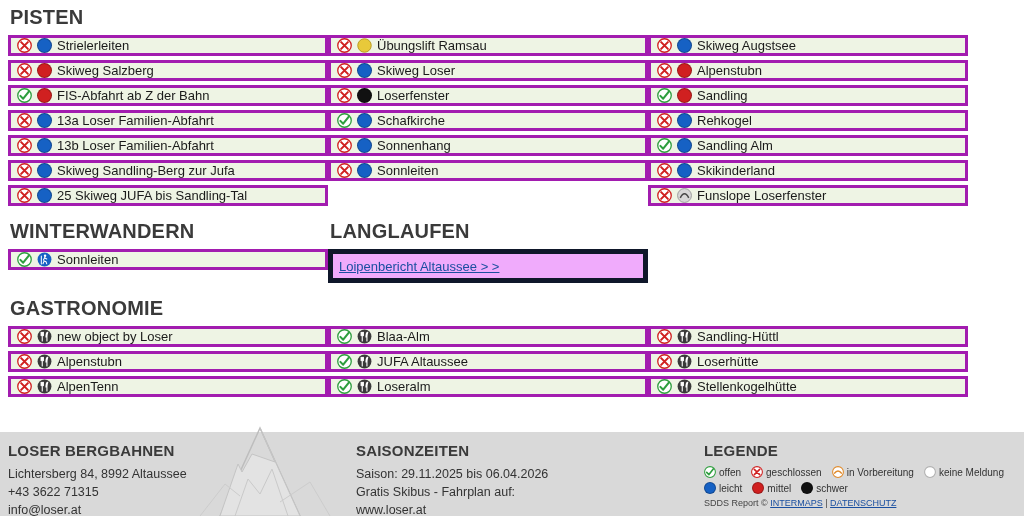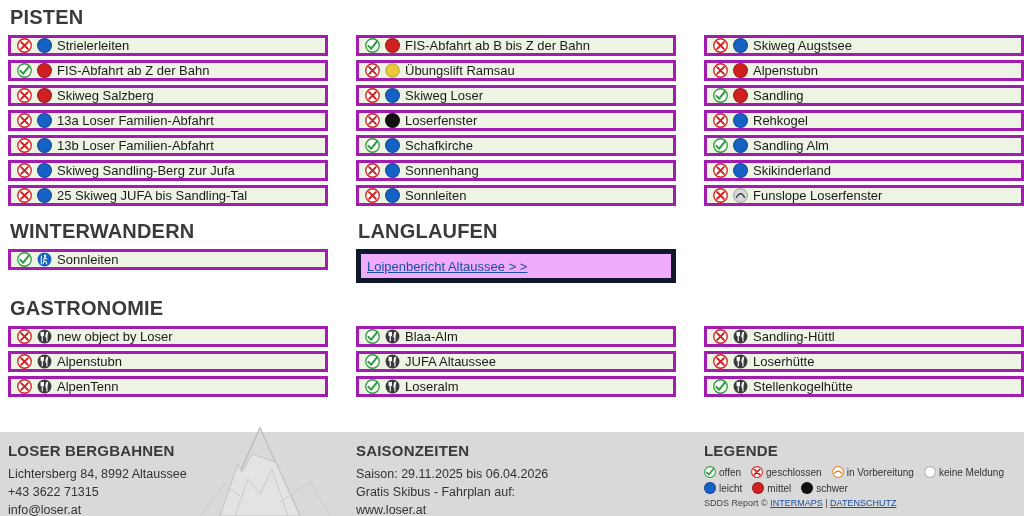--- a/index.html
+++ b/index.html
@@ -8,21 +8,21 @@
     background:#ffffff;
     font-family:"Liberation Sans", sans-serif;
     font-size:13px;
     color:#222;
     overflow:hidden;
     position:relative;
   }
   .page{position:relative;width:1024px;height:516px;}
 
   
-  .cols{display:flex;gap:28px;padding:0 8px;box-sizing:border-box;}
+  .cols{display:flex;padding:0 8px;box-sizing:border-box;}
   .col{width:320px;flex:0 0 320px;}
 
   h2.section{
     font-size:20px;
     font-weight:bold;
     color:#3a3a3a;
     margin:6px 0 6px 2px;
     letter-spacing:.2px;
     text-transform:uppercase;
     font-family:"Liberation Sans", sans-serif;
@@ -102,44 +102,44 @@
                 <circle cx="8" cy="8" r="7.2" fill="#ffffff" stroke="#d02020" stroke-width="1.4"></circle>
                 <path d="M4.4 4.4 L11.6 11.6 M11.6 4.4 L4.4 11.6" stroke="#d02020" stroke-width="2.2" stroke-linecap="round" fill="none"></path>
               </svg>
             </span>
             <span class="dot blue"></span>
             <span class="label">Strielerleiten</span>
           </li>
           <li class="row">
             <span class="ic">
               <svg width="15" height="15" viewBox="0 0 16 16">
+                <circle cx="8" cy="8" r="7.2" fill="#ffffff" stroke="#d02020" stroke-width="1.4"></circle>
+                <path d="M4.4 4.4 L11.6 11.6 M11.6 4.4 L4.4 11.6" stroke="#d02020" stroke-width="2.2" stroke-linecap="round" fill="none"></path>
+              </svg>
+            </span>
+            <span class="dot red"></span>
+            <span class="label">Skiweg Salzberg</span>
+          </li>
+          <li class="row">
+            <span class="ic">
+              <svg width="15" height="15" viewBox="0 0 16 16">
                 <circle cx="8" cy="8" r="7.2" fill="#ffffff" stroke="#2e9e3e" stroke-width="1.4"></circle>
                 <path d="M3.6 8.4 L6.6 11.4 L12.6 3.8" stroke="#2e9e3e" stroke-width="2.2" fill="none" stroke-linecap="round" stroke-linejoin="round"></path>
               </svg>
             </span>
             <span class="dot red"></span>
             <span class="label">FIS-Abfahrt ab Z der Bahn</span>
           </li>
           <li class="row">
             <span class="ic">
               <svg width="15" height="15" viewBox="0 0 16 16">
                 <circle cx="8" cy="8" r="7.2" fill="#ffffff" stroke="#d02020" stroke-width="1.4"></circle>
                 <path d="M4.4 4.4 L11.6 11.6 M11.6 4.4 L4.4 11.6" stroke="#d02020" stroke-width="2.2" stroke-linecap="round" fill="none"></path>
               </svg>
             </span>
-            <span class="dot red"></span>
-            <span class="label">Skiweg Salzberg</span>
-          </li>
-          <li class="row">
-            <span class="ic">
-              <svg width="15" height="15" viewBox="0 0 16 16">
-                <circle cx="8" cy="8" r="7.2" fill="#ffffff" stroke="#d02020" stroke-width="1.4"></circle>
-                <path d="M4.4 4.4 L11.6 11.6 M11.6 4.4 L4.4 11.6" stroke="#d02020" stroke-width="2.2" stroke-linecap="round" fill="none"></path>
-              </svg>
-            </span>
             <span class="dot blue"></span>
             <span class="label">13a Loser Familien-Abfahrt</span>
           </li>
           <li class="row">
             <span class="ic">
               <svg width="15" height="15" viewBox="0 0 16 16">
                 <circle cx="8" cy="8" r="7.2" fill="#ffffff" stroke="#d02020" stroke-width="1.4"></circle>
                 <path d="M4.4 4.4 L11.6 11.6 M11.6 4.4 L4.4 11.6" stroke="#d02020" stroke-width="2.2" stroke-linecap="round" fill="none"></path>
               </svg>
             </span>
@@ -164,30 +164,20 @@
               </svg>
             </span>
             <span class="dot blue"></span>
             <span class="label">25 Skiweg JUFA bis Sandling-Tal</span>
           </li>
         </ul>
     </div>
     <div class="col">
       <h2 class="section" style="visibility:hidden">&nbsp;</h2>
       <ul class="rows" id="pisten-col2">
-          <li class="row">
-            <span class="ic">
-              <svg width="15" height="15" viewBox="0 0 16 16">
-                <circle cx="8" cy="8" r="7.2" fill="#ffffff" stroke="#2e9e3e" stroke-width="1.4"></circle>
-                <path d="M3.6 8.4 L6.6 11.4 L12.6 3.8" stroke="#2e9e3e" stroke-width="2.2" fill="none" stroke-linecap="round" stroke-linejoin="round"></path>
-              </svg>
-            </span>
-            <span class="dot red"></span>
-            <span class="label">FIS-Abfahrt ab B bis Z der Bahn</span>
-          </li>
           <li class="row">
             <span class="ic">
               <svg width="15" height="15" viewBox="0 0 16 16">
                 <circle cx="8" cy="8" r="7.2" fill="#ffffff" stroke="#d02020" stroke-width="1.4"></circle>
                 <path d="M4.4 4.4 L11.6 11.6 M11.6 4.4 L4.4 11.6" stroke="#d02020" stroke-width="2.2" stroke-linecap="round" fill="none"></path>
               </svg>
             </span>
             <span class="sq"><svg width="15" height="15" viewBox="0 0 16 16">
                 <circle cx="8" cy="8" r="7.2" fill="#e8c93a" stroke="#b79a1f"></circle>
               </svg></span>

